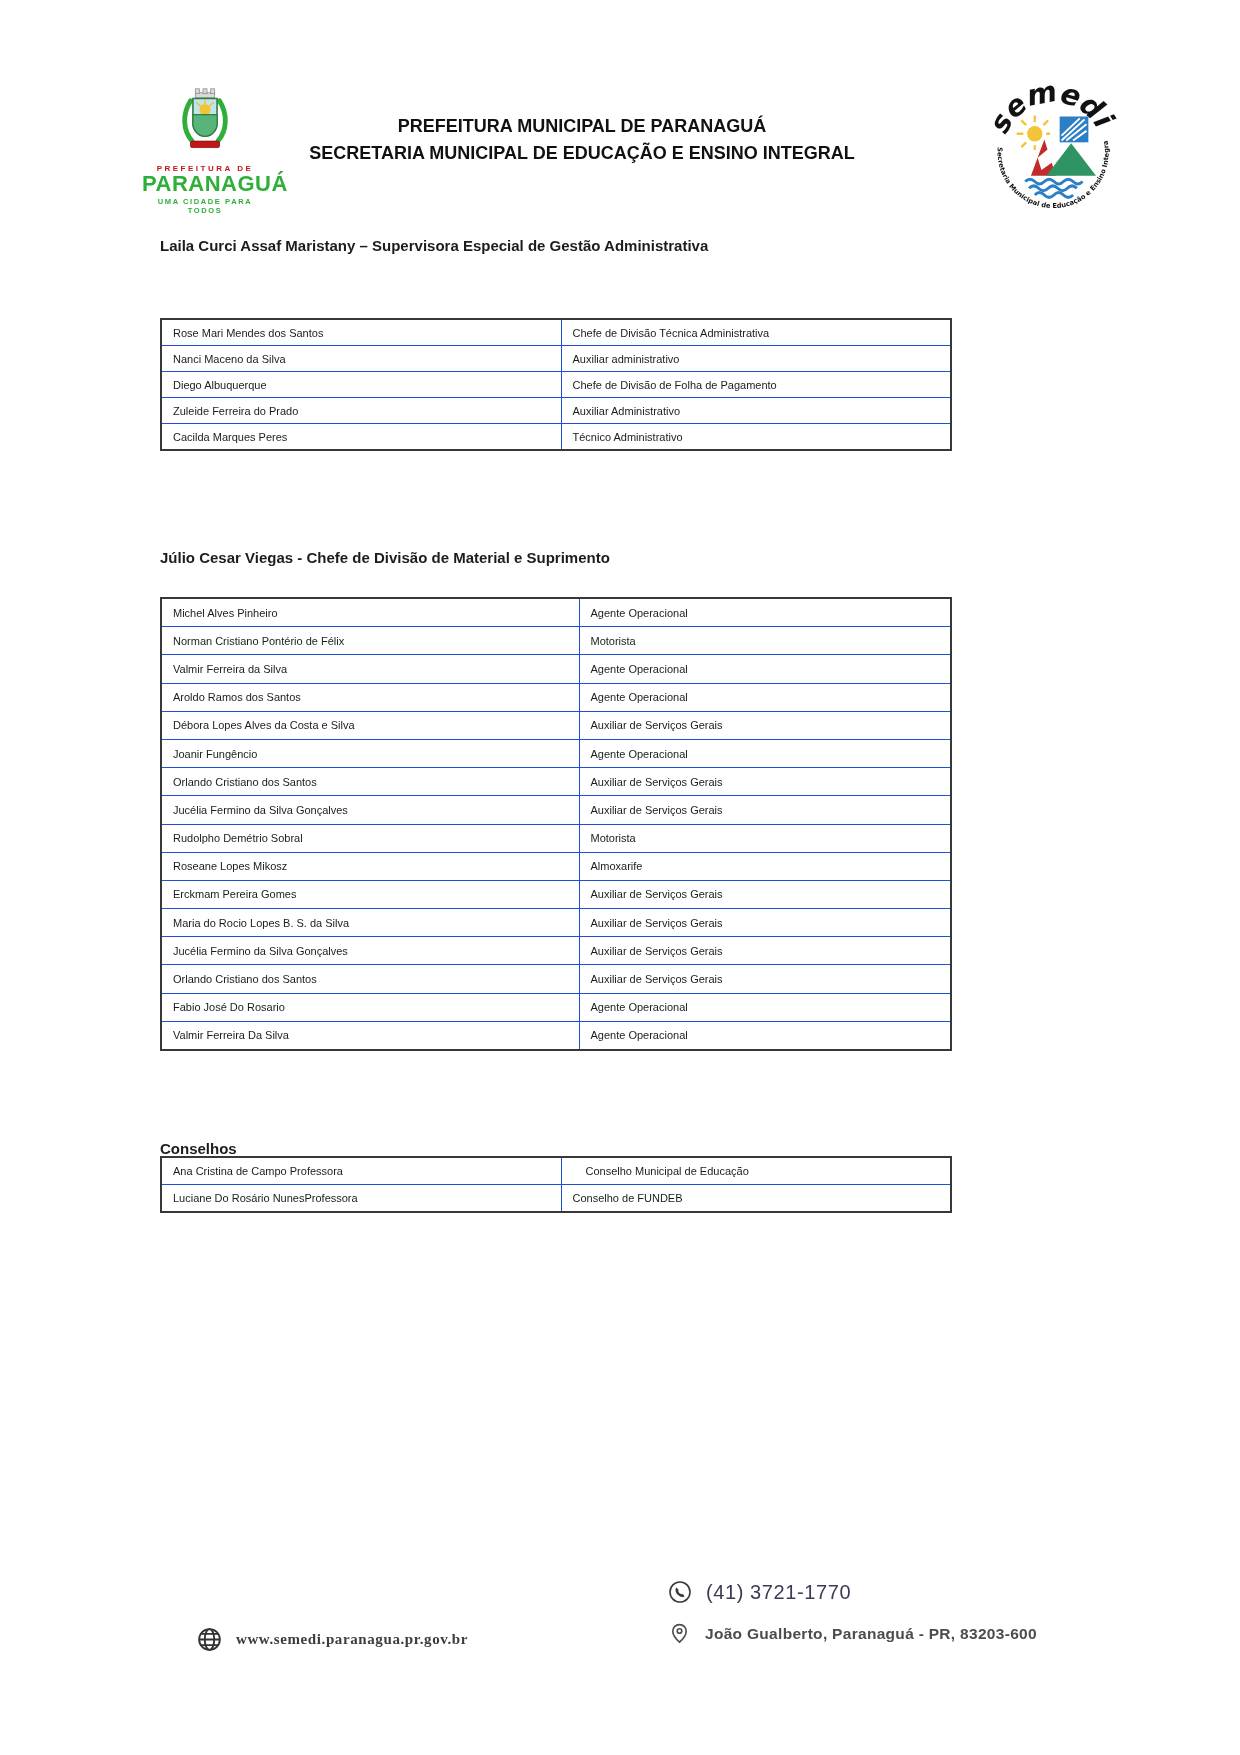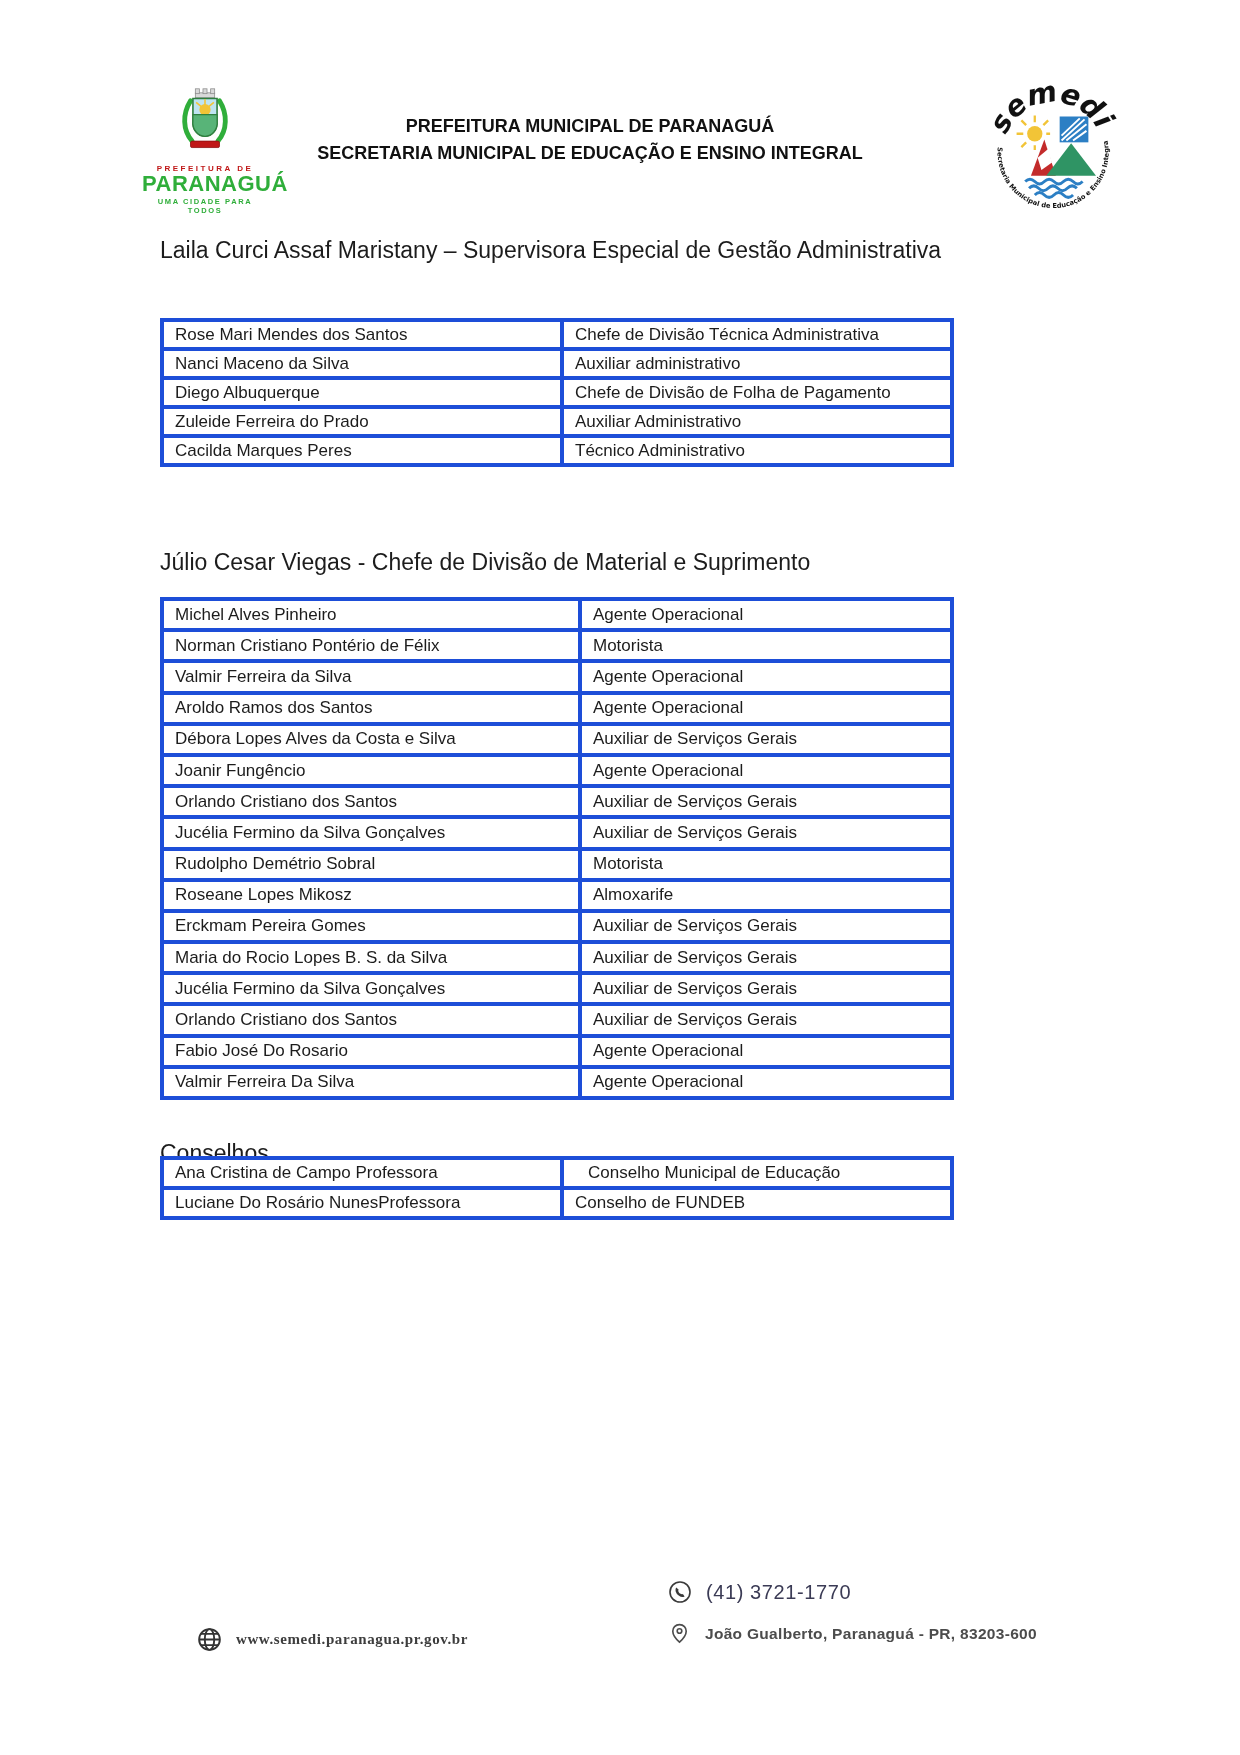--- a/index.html
+++ b/index.html
@@ -7,30 +7,30 @@
     position:relative;width:1240px;height:1755px;background:#fff;
     font-family:"Liberation Sans",sans-serif;color:#1f1f1f;overflow:hidden;
   }
   
   .city-logo{position:absolute;left:142px;top:88px;width:126px;text-align:center;}
   .city-logo .crest{display:block;margin:0 auto;}
   .city-logo .pref-label{font-size:8px;font-weight:bold;color:#c01818;letter-spacing:2.5px;margin-top:10px;}
   .city-logo .city-name{font-size:22px;font-weight:bold;color:#2fae3a;letter-spacing:.5px;line-height:22px;}
   .city-logo .tagline{font-size:7.5px;font-weight:bold;color:#2fae3a;letter-spacing:1.6px;margin-top:2px;}
   .doc-title{
-    position:absolute;left:270px;top:113px;width:640px;text-align:center;
+    position:absolute;left:262px;top:113px;width:640px;text-align:center;
     font-weight:bold;font-size:18px;line-height:27px;color:#111;
   }
   .semedi-logo{position:absolute;left:985px;top:80px;}
   
-  .sec-heading{position:absolute;left:160px;font-size:23px;color:#1c1c1c;white-space:nowrap;}
+  .sec-heading{position:absolute;left:160px;font-size:15px;color:#1c1c1c;white-space:nowrap;font-weight:bold;}
   .h1{top:237px;} .h2{top:549px;} .h3{top:1140px;}
   .tbl{position:absolute;left:160px;border-collapse:collapse;width:790px;table-layout:fixed;
        background:#fff;border:2px solid #383838;}
-  .tbl td{border:4px solid #1d4ed8;padding:0 6px 0 11px;font-size:17px;color:#1c1c1c;
+  .tbl td{border:1px solid #1d4ed8;padding:0 6px 0 11px;font-size:11px;color:#1c1c1c;
           vertical-align:middle;white-space:nowrap;overflow:hidden;}
   .t1{top:318px;} .t1 td{height:25px;}
   .t2{top:597px;} .t2 td{height:27.2px;}
   .t3{top:1156px;padding-left:10px;} .t3 td{height:26px;}
   .t3 tr:nth-child(odd) td:last-child{padding-left:24px;}
   
   .footer-item{position:absolute;display:flex;align-items:center;}
   .f-web{left:196px;top:1626px;gap:13px;}
   .f-web .f-text{font-size:15px;font-weight:600;color:#3d3d3d;letter-spacing:.6px;font-family:Liberation Serif, serif;}
   .f-phone{left:668px;top:1580px;gap:14px;}

